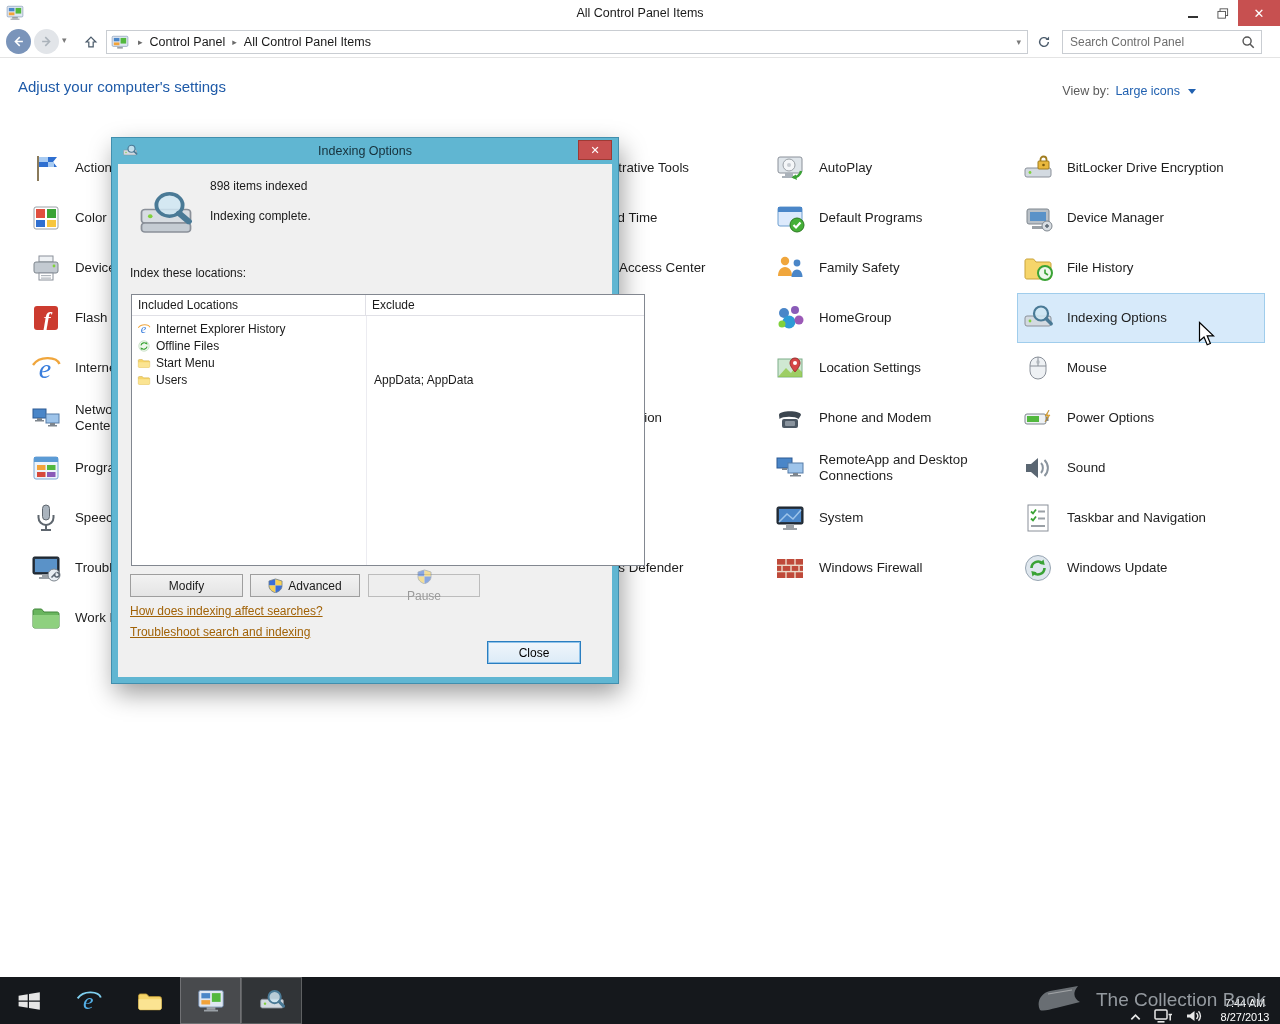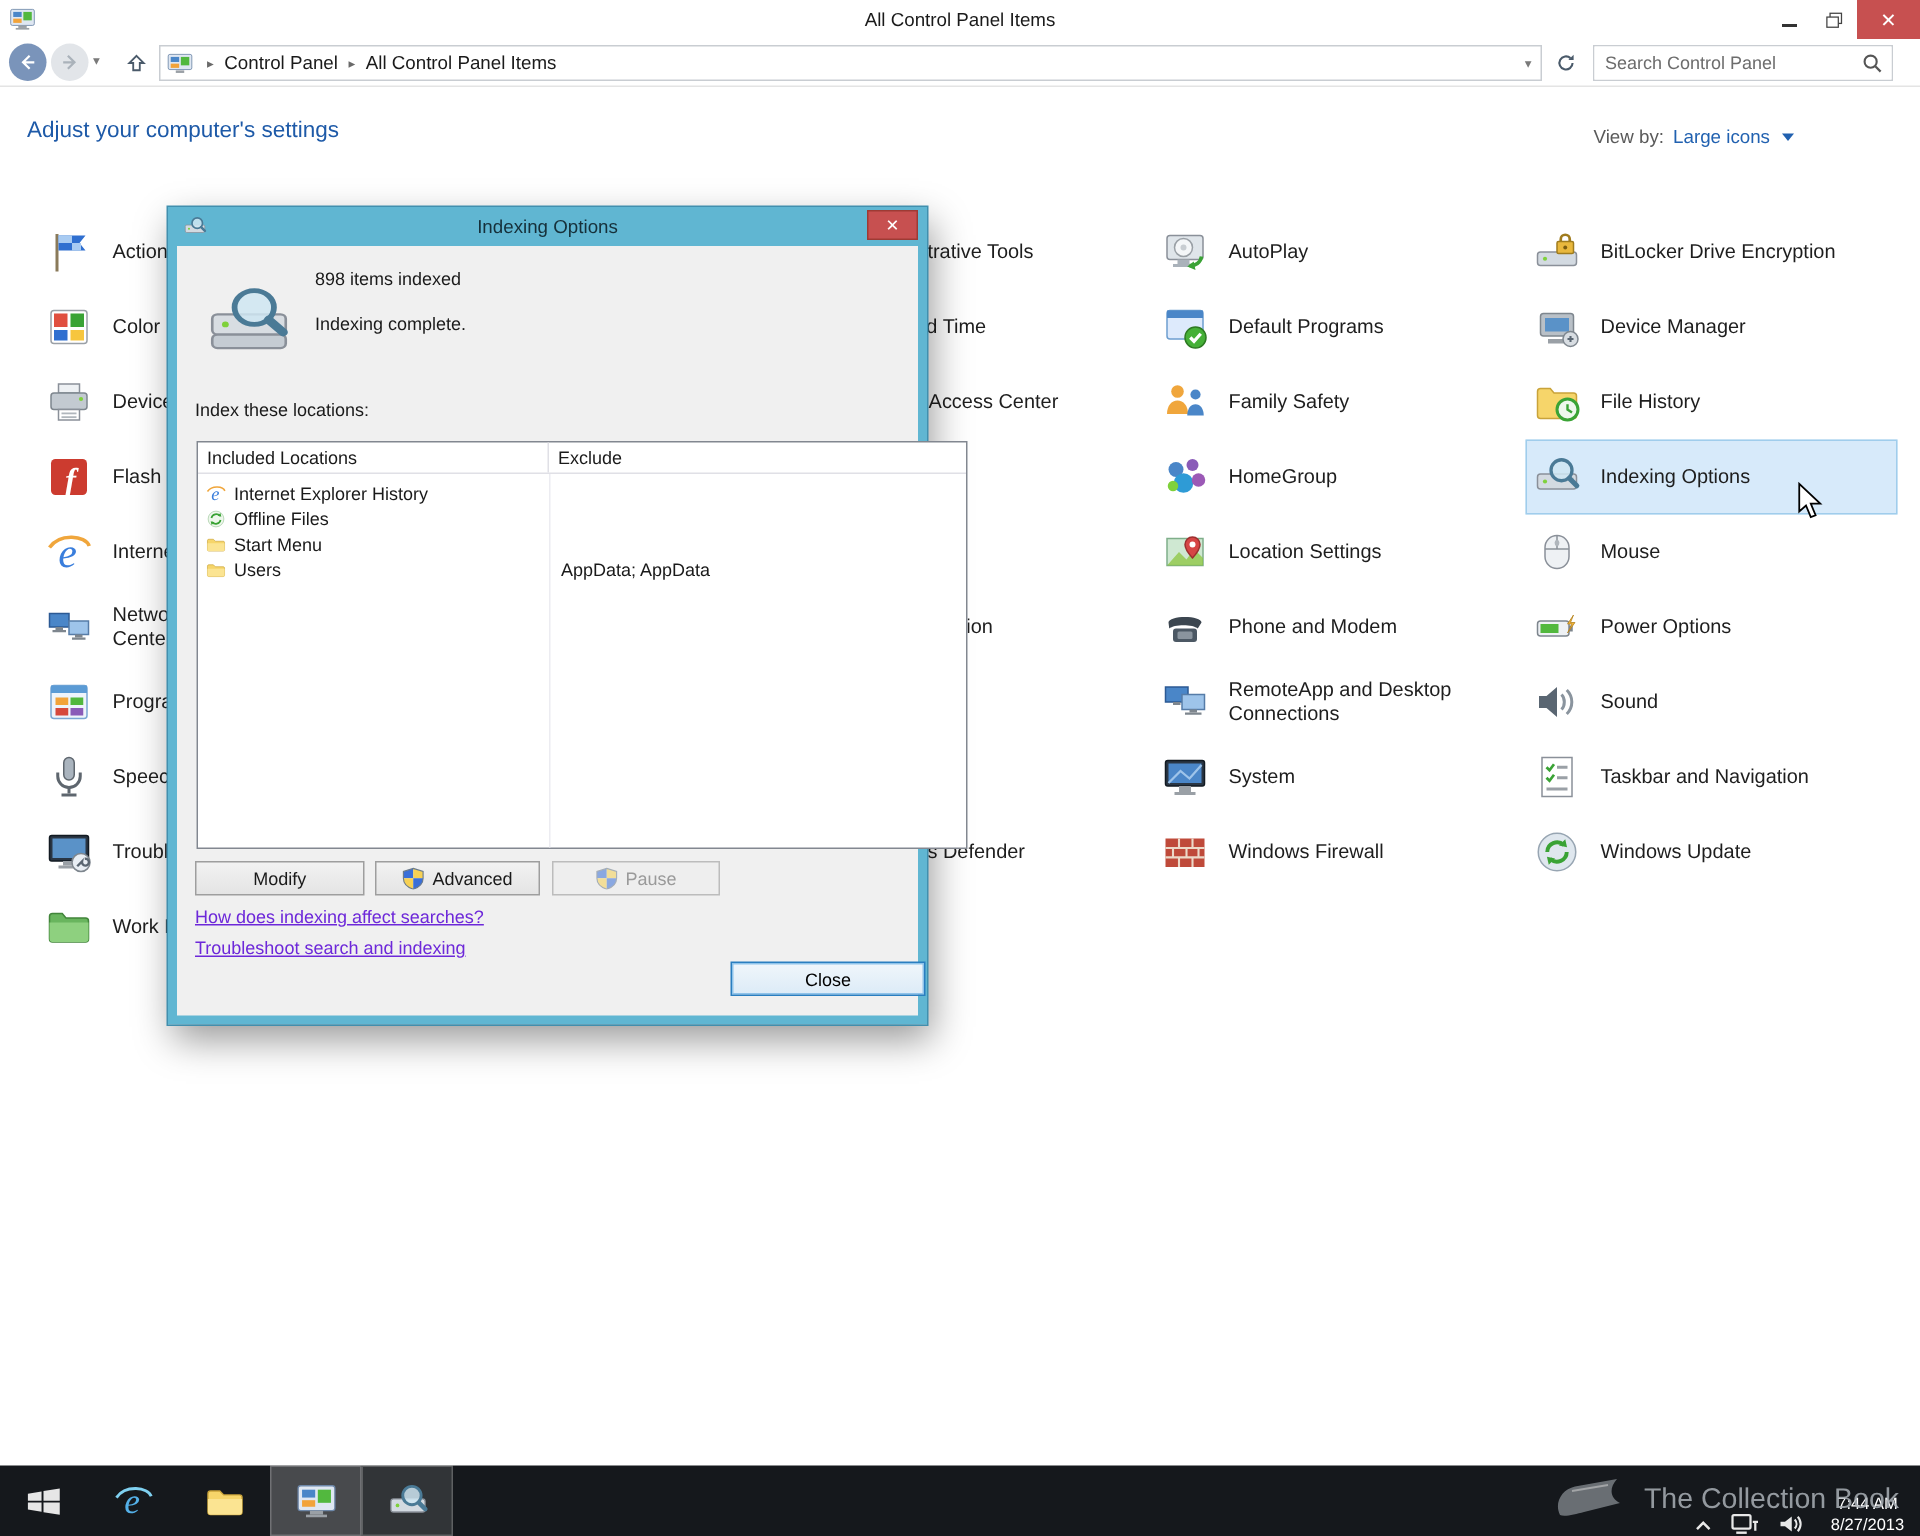--- a/index.html
+++ b/index.html
@@ -68,29 +68,29 @@
   .lv-divider{position:absolute;left:234px;top:21px;bottom:0;width:1px;background:#ececf1;}
   .lv-rows{padding-top:4px;}
   .lv-row{display:flex;height:17px;align-items:center;}
   .loc-name{width:234px;display:flex;align-items:center;gap:5px;padding-left:5px;}
   .loc-icon{width:14px;height:14px;flex:0 0 14px;}
   .loc-icon svg{width:14px;height:14px;display:block;}
   .loc-excl{padding-left:8px;}
   .dlg-btn{position:absolute;top:410px;height:23px;background:linear-gradient(#f2f2f2,#e4e4e4);border:1px solid #9e9e9e;font-size:12px;color:#1a1a1a;display:flex;align-items:center;justify-content:center;gap:5px;font-family:"Liberation Sans",sans-serif;}
   .dlg-btn .shield{width:15px;height:15px;}
   .dlg-btn .shield svg{width:15px;height:15px;display:block;}
-  .dlg-btn.disabled{color:#9a9a9a;border-color:#bcbcbc;background:#eeeeee;}
+  .dlg-btn.disabled{color:#9a9a9a;border-color:#bcbcbc;background:#eeeeee;flex-direction:column;}
   .dlg-btn.disabled .shield{opacity:.55;}
   .btn-modify{left:12px;width:113px;}
   .btn-advanced{left:132px;width:110px;}
   .btn-pause{left:250px;width:112px;}
-  .dlg-link{position:absolute;left:12px;font-size:12px;color:#6d28d9;text-decoration:underline;cursor:pointer;}
+  .dlg-link{position:absolute;left:12px;font-size:12px;color:#a16207;text-decoration:underline;cursor:pointer;}
   .link-1{top:440px;}
   .link-2{top:461px;}
-  .btn-close{position:absolute;left:369px;top:477px;width:130px;height:23px;background:linear-gradient(#f0f6fb,#dcebf7);border:1px solid #2a7ec0;box-shadow:inset 0 0 0 1px #8fc3ea;font-size:12px;display:flex;align-items:center;justify-content:center;}
+  .btn-close{position:absolute;left:369px;top:477px;width:94px;height:23px;background:linear-gradient(#f0f6fb,#dcebf7);border:1px solid #2a7ec0;box-shadow:inset 0 0 0 1px #8fc3ea;font-size:12px;display:flex;align-items:center;justify-content:center;}
 
   
   .taskbar{position:absolute;left:0;bottom:0;width:1280px;height:47px;background:#15181c;z-index:55;display:flex;align-items:stretch;}
   .start-btn{width:58px;display:flex;align-items:center;justify-content:center;}
   .tb-slot{width:61px;display:flex;align-items:center;justify-content:center;}
   .tb-slot.open{background:rgba(255,255,255,.12);border:1px solid rgba(255,255,255,.22);}
   .tb-slot.active{background:rgba(255,255,255,.22);}
   .tb-slot svg{width:28px;height:28px;}
   .tray{position:absolute;right:4px;top:0;height:47px;display:flex;align-items:flex-end;gap:12px;z-index:65;}
   .tray-icon{display:flex;align-items:center;justify-content:center;}

